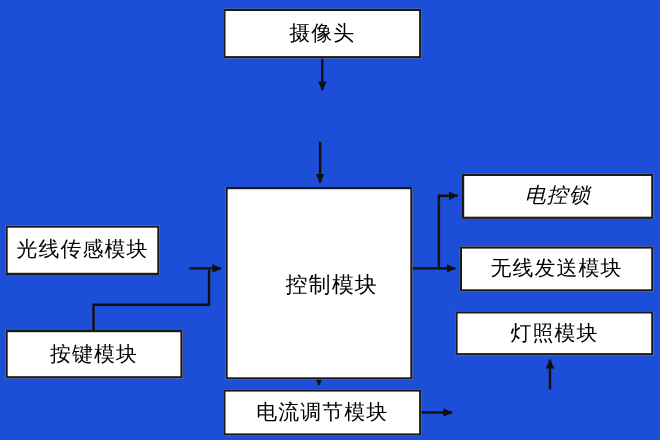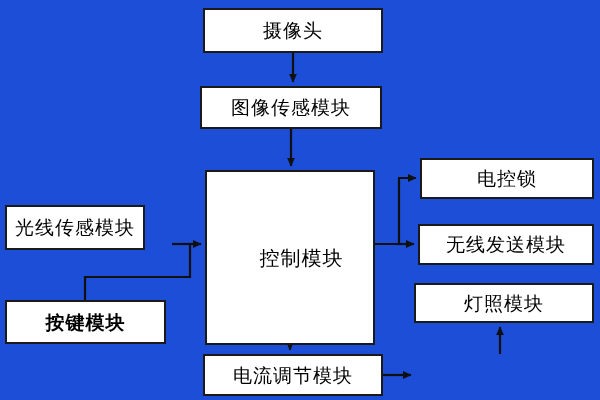--- a/index.html
+++ b/index.html
@@ -43,22 +43,22 @@
     width: 600px;
     height: 400px;
     z-index: 1;
   }
 
   
   #node-camera        { left: 203px; top: 8px;   width: 180px; height: 45px; }
   #node-image-sensor  { left: 200px; top: 86px;  width: 182px; height: 43px; }
   #node-control       { left: 205px; top: 170px; width: 170px; height: 175px; padding-left: 23px; }
   #node-light-sensor  { left: 5px;   top: 205px; width: 140px; height: 45px; }
-  #node-key           { left: 5px;   top: 300px; width: 161px; height: 44px; font-weight: bold; }
-  #node-lock          { left: 420px; top: 158px; width: 174px; height: 41px; }
+  #node-key           { left: 5px;   top: 300px; width: 161px; height: 44px; }
+  #node-lock          { left: 420px; top: 158px; width: 174px; height: 41px; font-style: italic; }
   #node-wireless      { left: 418px; top: 224px; width: 176px; height: 41px; }
   #node-lighting      { left: 414px; top: 283px; width: 180px; height: 40px; }
   #node-power         { left: 415px; top: 354px; width: 179px; height: 42px; }
   #node-current       { left: 203px; top: 354px; width: 180px; height: 42px; }
 </style>
 </head>
 <body>
 
 <div id="diagram-root">
 
@@ -102,23 +102,20 @@
 
     <g>
       <path d="M500,354 L500,327" stroke="#101010" stroke-width="2.2" fill="none" marker-end="url(#arrowhead)"></path>
     </g>
   </svg>
 
   <div class="node" id="node-camera">
     <span class="node-label">摄像头</span>
   </div>
 
-  <div class="node" id="node-image-sensor">
-    <span class="node-label">图像传感模块</span>
-  </div>
 
   <div class="node" id="node-control">
     <span class="node-label big">控制模块</span>
   </div>
 
   <div class="node" id="node-light-sensor">
     <span class="node-label">光线传感模块</span>
   </div>
 
   <div class="node" id="node-key">

